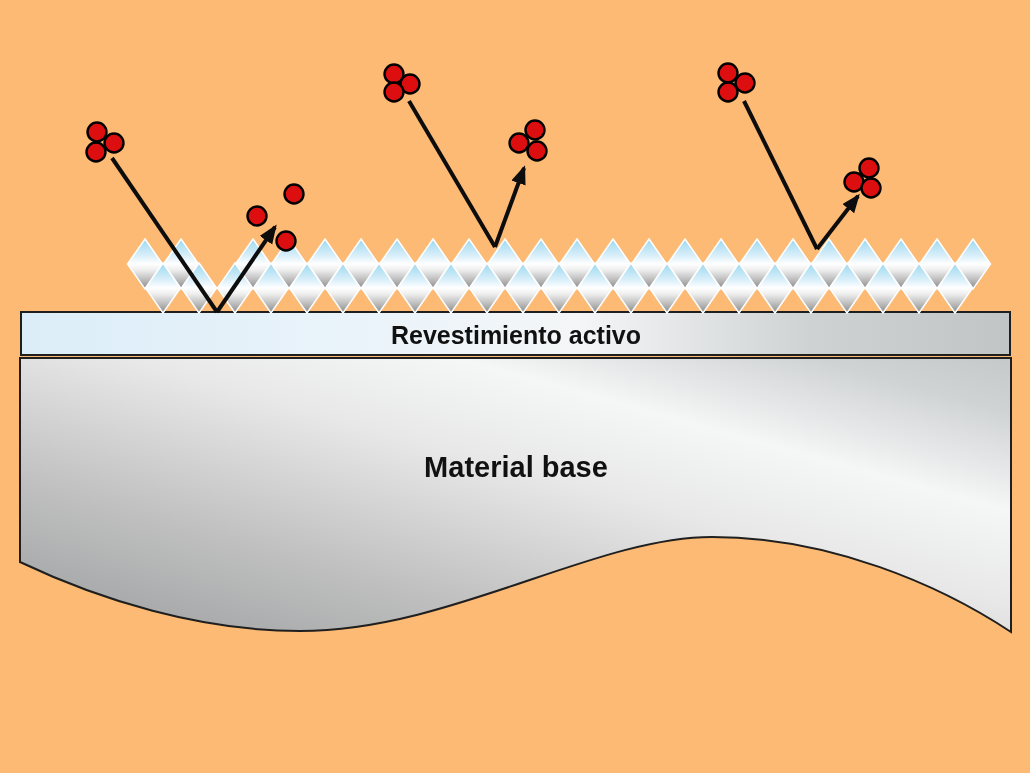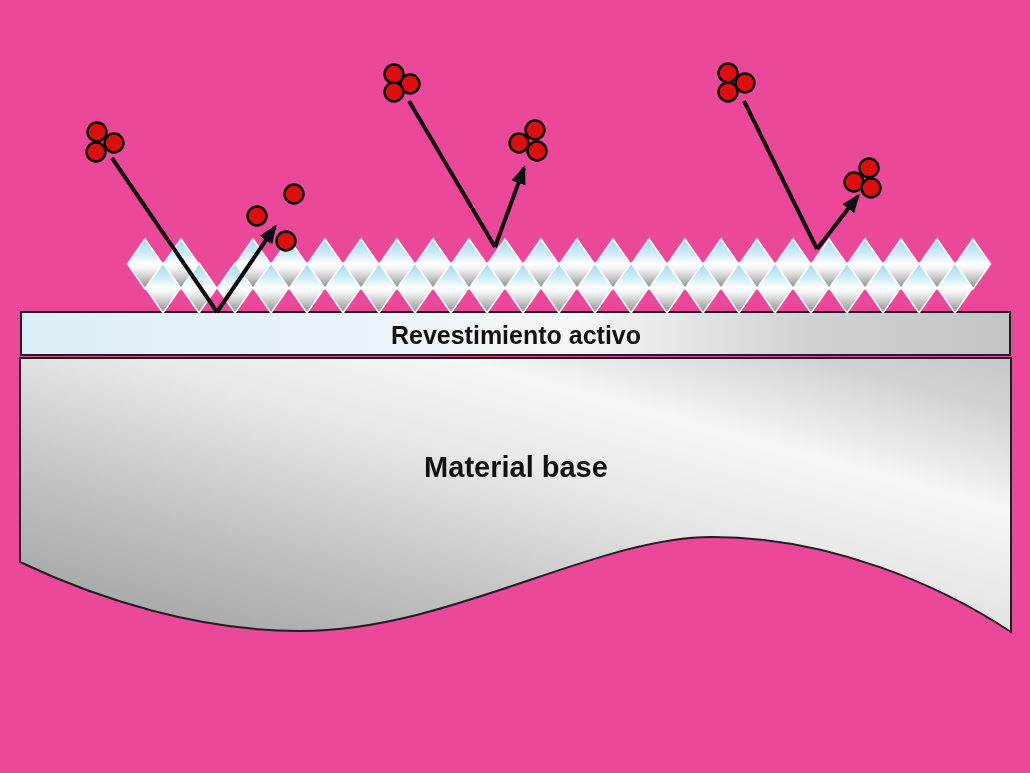--- a/index.html
+++ b/index.html
@@ -5,21 +5,21 @@
   html, body {
     margin: 0;
     padding: 0;
     background: #ffffff;
     font-family: "Liberation Sans", sans-serif;
   }
   .canvas {
     position: relative;
     width: 1030px;
     height: 773px;
-    background: #ec4899;
+    background: #fdba74;
     overflow: hidden;
   }
   svg { display: block; }
   .layer-label {
     font-family: "Liberation Sans", sans-serif;
     font-weight: 700;
   }
   .coating-label { font-size: 25px; }
   .base-label { font-size: 29px; }
 </style>

